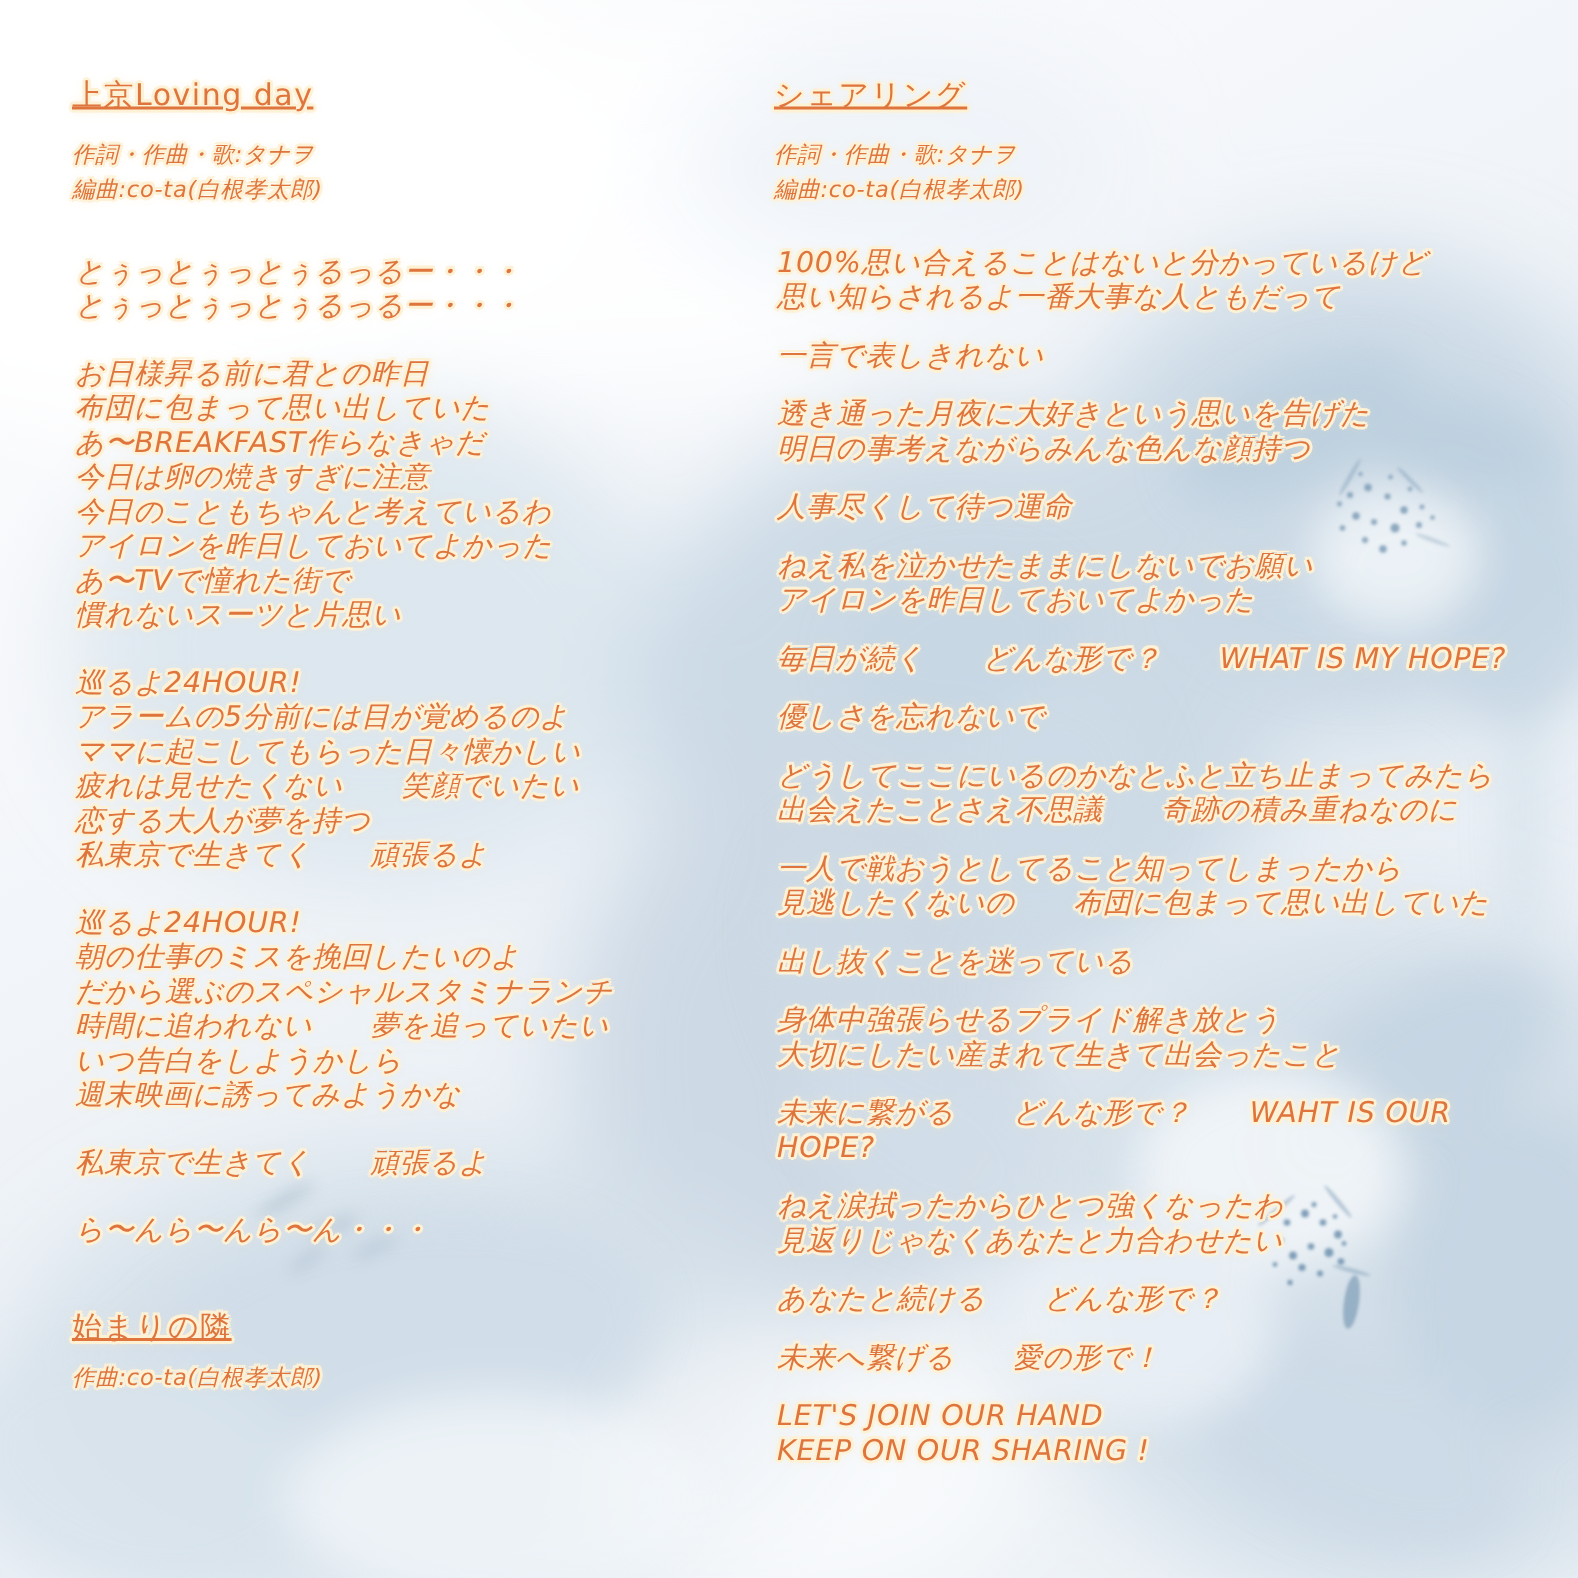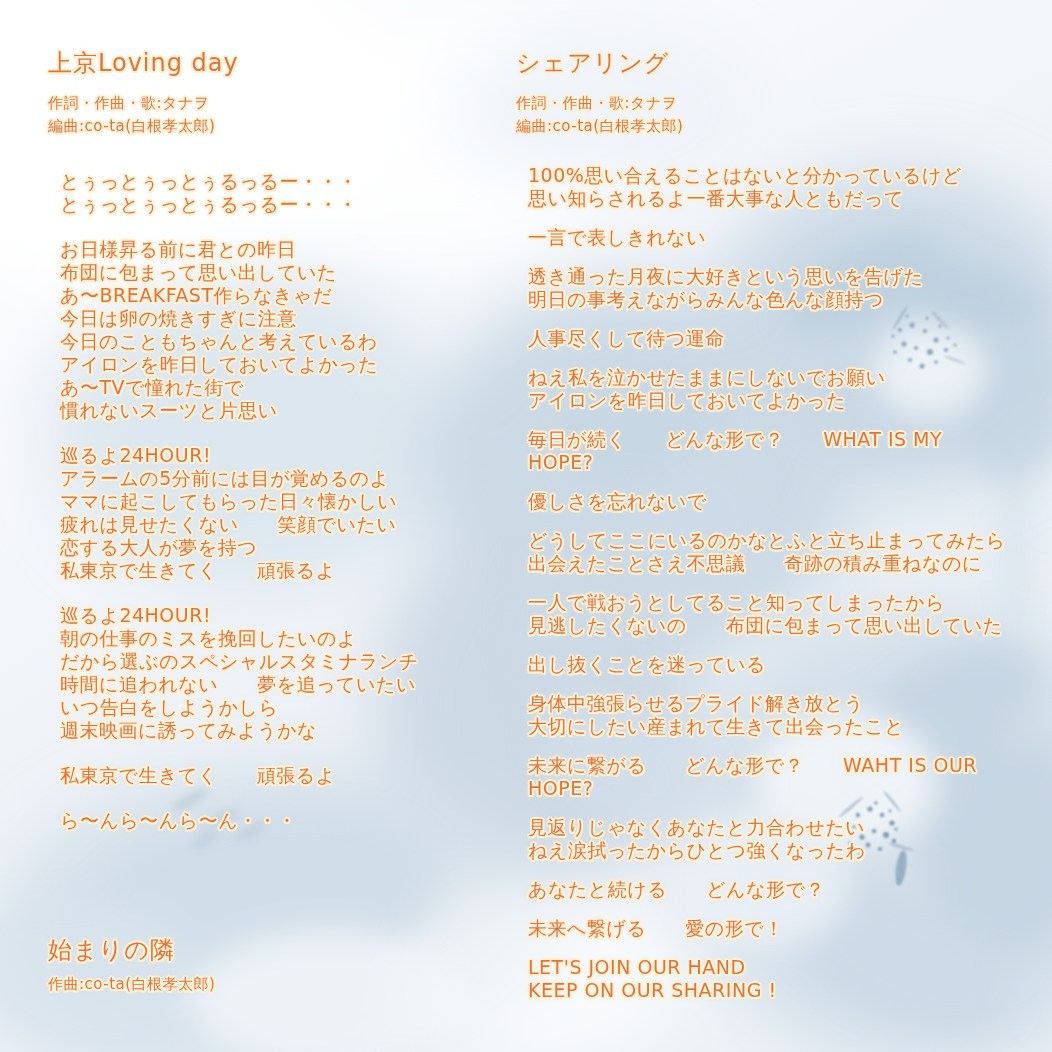--- a/index.html
+++ b/index.html
@@ -12,40 +12,41 @@
     width:1052px;height:1052px;overflow:hidden;position:relative;
     font-family:"DejaVu Sans",sans-serif;
     background:linear-gradient(150deg,#ffffff 0%,#f6f8fb 28%,#e9eff5 62%,#eef3f7 100%);
   }
   .bg-art{position:absolute;left:0;top:0;width:1052px;height:1052px;z-index:0;}
   .page{position:absolute;left:0;top:0;width:1052px;height:1052px;z-index:1;}
   .col{position:absolute;top:50px;color:var(--orange);}
   .col-left{left:48px;width:472px;}
   .col-right{left:516px;width:508px;}
   .song-title{
-    font-size:24px;font-weight:normal;line-height:26px;margin:0 0 16px;
+    font-size:20px;font-weight:normal;line-height:26px;margin:0 0 16px;
     letter-spacing:1px;
+    text-decoration:underline;
   }
   .credits{margin:0;}
-  .credit{font-size:15px;line-height:23px;margin:0;letter-spacing:0.5px;}
+  .credit{font-size:15px;line-height:23px;margin:0;letter-spacing:0.5px;font-style:italic;}
   .col-left .credits{margin-bottom:32px;}
   .col-right .credits{margin-bottom:26px;}
-  .stanza{margin:12px;}
+  .stanza{margin:2px;font-style:italic;}
   .col-left .stanza{margin-bottom:22px;}
   .col-right .stanza{margin-bottom:16px;}
   .line{font-size:19px;line-height:23px;margin:0;letter-spacing:0.5px;}
   .song-title,.credit,.line{
     text-shadow:
       -2px 0 0 var(--cream), 2px 0 0 var(--cream),
       0 -2px 0 var(--cream), 0 2px 0 var(--cream),
       -1.5px -1.5px 0 var(--cream), 1.5px -1.5px 0 var(--cream),
       -1.5px 1.5px 0 var(--cream), 1.5px 1.5px 0 var(--cream),
       0 0 7px var(--glow);
   }
-  .song-footer{margin-top:105px;}
+  .song-footer{margin-top:39px;}
   .song-footer .song-title{margin-bottom:10px;}
 </style>
 </head>
 <body>
 
 <svg class="bg-art" viewBox="0 0 1052 1052" aria-hidden="true">
   <defs>
     <filter id="bXL" x="-60%" y="-60%" width="220%" height="220%">
         <feGaussianBlur stdDeviation="32"></feGaussianBlur>
       </filter>
@@ -261,22 +262,22 @@
     <div class="stanza">
       <p class="line">身体中強張らせるプライド解き放とう</p>
       <p class="line">大切にしたい産まれて生きて出会ったこと</p>
     </div>
 
     <div class="stanza">
       <p class="line">未来に繋がる　　どんな形で？　　WAHT IS OUR HOPE?</p>
     </div>
 
     <div class="stanza">
+      <p class="line">ねえ涙拭ったからひとつ強くなったわ</p>
       <p class="line">見返りじゃなくあなたと力合わせたい</p>
-      <p class="line">ねえ涙拭ったからひとつ強くなったわ</p>
     </div>
 
     <div class="stanza">
       <p class="line">あなたと続ける　　どんな形で？</p>
     </div>
 
     <div class="stanza">
       <p class="line">未来へ繋げる　　愛の形で！</p>
     </div>
 

